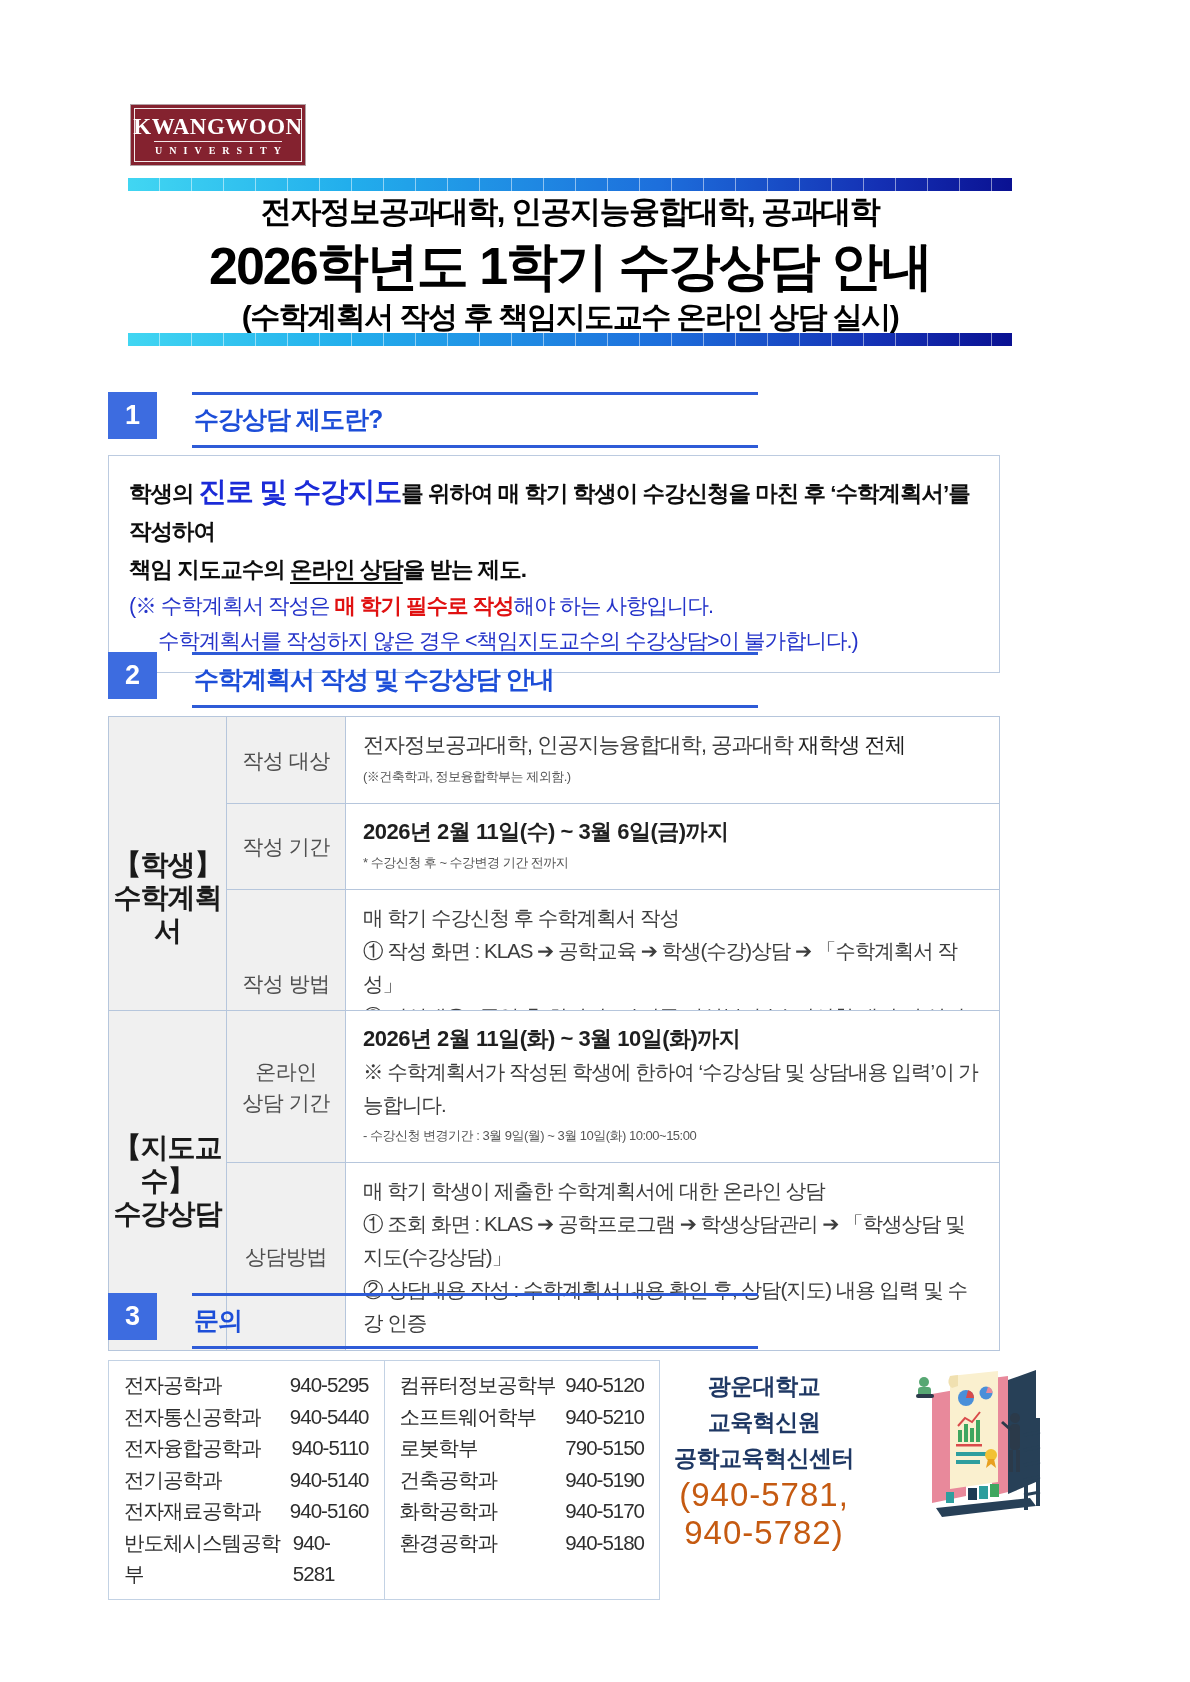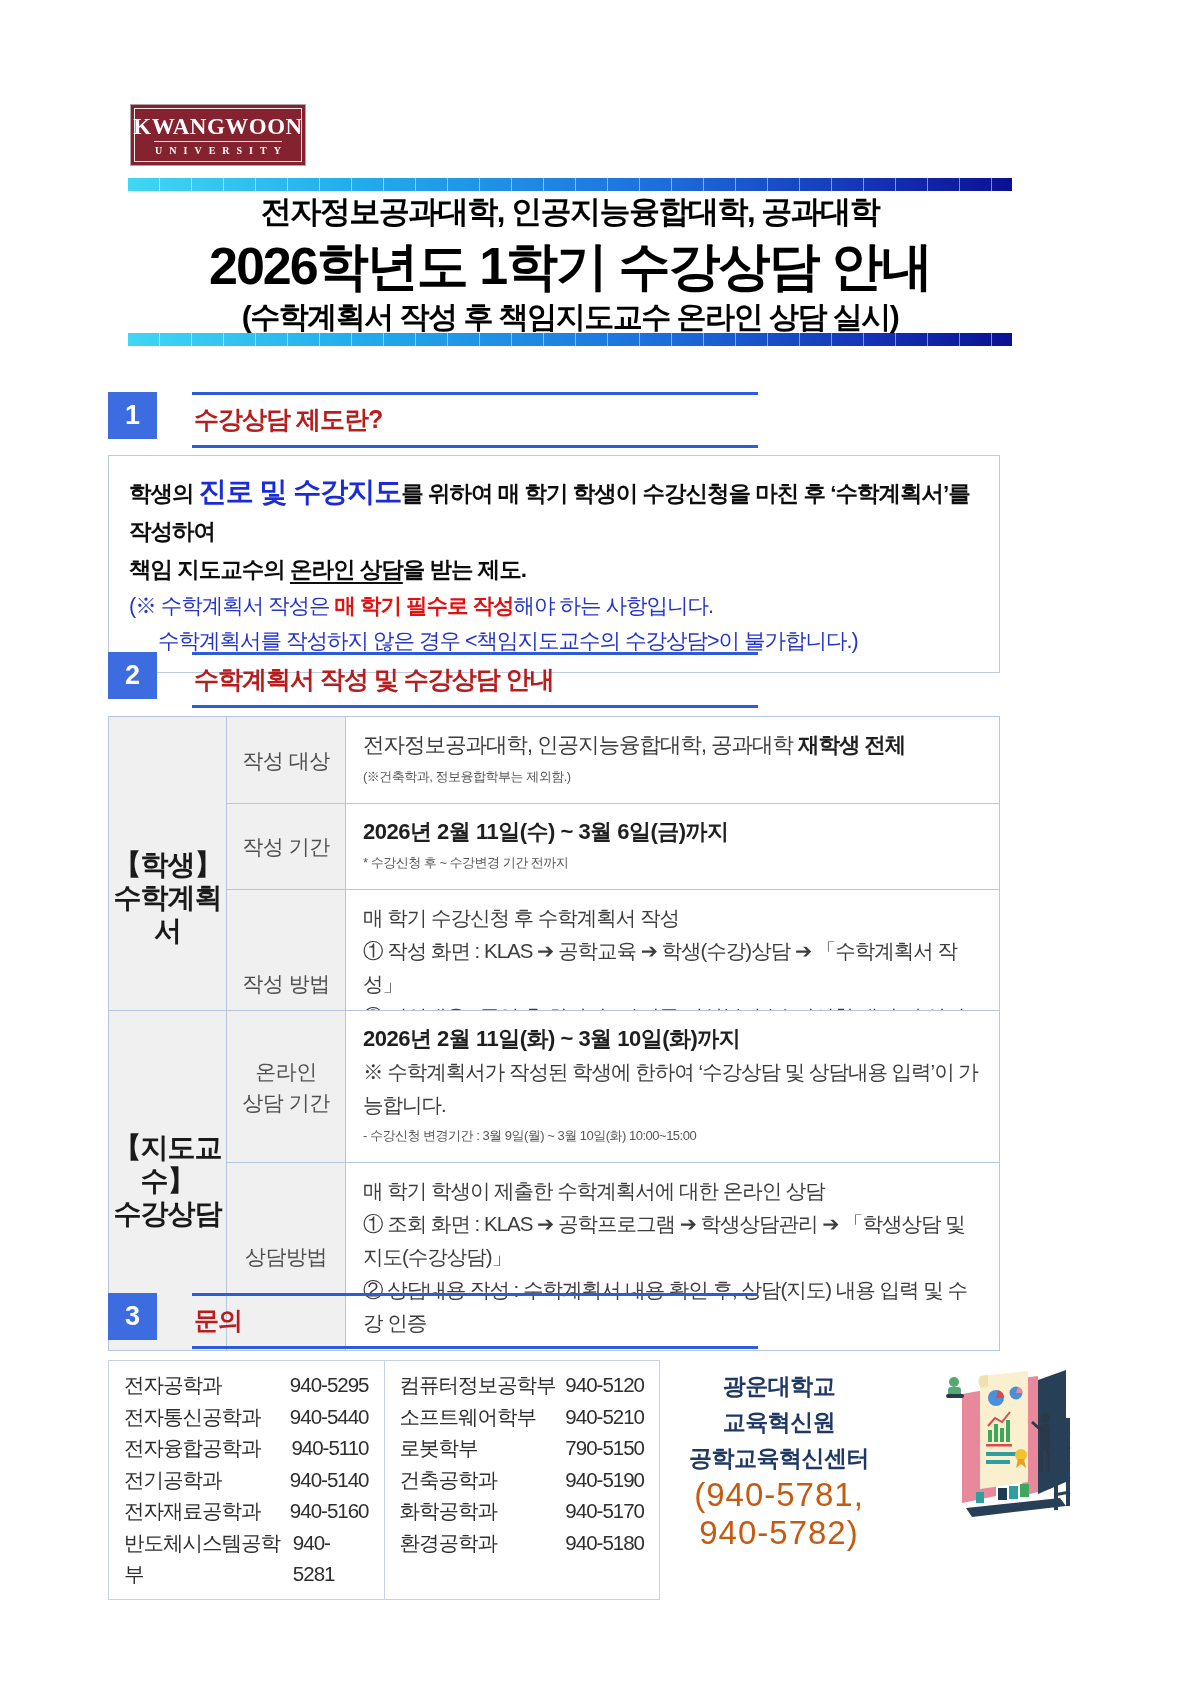--- a/index.html
+++ b/index.html
@@ -42,21 +42,21 @@
   .sec-num {
     width:49px; height:47px; background:#3D6CE0; color:#fff;
     font-size:27px; font-weight:bold; display:flex; align-items:center; justify-content:center;
     flex:0 0 auto;
   }
   .sec-body {
     margin-left:35px; width:566px;
     border-top:3px solid #2E5BD7; border-bottom:3px solid #2E5BD7;
     padding:8px 2px 9px;
   }
-  .sec-title { font-size:25px; font-weight:bold; color:#b91c1c; letter-spacing:-1px; }
+  .sec-title { font-size:25px; font-weight:bold; color:#1d4ed8; letter-spacing:-1px; }
   #sec1-header { top:392px; }
   #sec2-header { top:652px; }
   #sec3-header { top:1293px; }
 
   
   #sec1-box {
     position:absolute; left:108px; top:455px; width:892px;
     border:1px solid #bccbe0; background:#fff; padding:17px 20px 13px;
   }
   .s1-line { font-size:22.5px; font-weight:bold; color:#0d0d0d; line-height:38px; letter-spacing:-1px; }
@@ -78,27 +78,27 @@
   .col-label {
     width:119px; background:#f0f0f0; text-align:center;
     font-size:21px; color:#4f4f4f; line-height:31px; letter-spacing:-0.5px;
   }
   .col-content { padding:11px 17px; }
   .h84  td { height:85px; }
   .h86  td { height:86px; }
   .h118 td { height:118px; }
   .h104 td { height:104px; }
   .c-main { font-size:21.5px; color:#3d3d3d; line-height:34px; letter-spacing:-1px; white-space:pre-wrap; }
-  .c-bold { font-weight:bold; color:#1f1f1f; }
+  .c-bold { font-weight:normal; color:#1f1f1f; }
   .c-sub  { font-size:13px; color:#555; line-height:30px; letter-spacing:-0.5px; }
   .c-date { font-size:22px; font-weight:bold; color:#1f1f1f; line-height:33px; letter-spacing:-0.5px; }
   .c-item { font-size:20.5px; color:#3d3d3d; line-height:33px; letter-spacing:-1px; }
 
   
-  #contacts { position:absolute; left:108px; top:1360px; width:1000px; display:flex; align-items:flex-start;gap:15px; }
+  #contacts { position:absolute; left:108px; top:1360px; width:1000px; display:flex; align-items:flex-start; }
   .contact-box { width:552px; border:1px solid #c3d2e4; display:flex; background:#fff; }
   .contact-col { flex:1; padding:8px 15px 9px; }
   .contact-col.right { border-left:1px solid #c3d2e4; }
   .contact-row { display:flex; justify-content:space-between; font-size:20.5px; color:#2e2e2e; line-height:31.5px; letter-spacing:-1px; }
   .org-block { width:208px; text-align:center; padding-top:8px; }
   .org-line  { font-size:23px; font-weight:bold; color:#1F3864; line-height:36px; letter-spacing:-0.5px; }
   .org-phone { font-size:33px; font-weight:normal; color:#C55A11; line-height:38px; letter-spacing:1px; }
   .illus { width:170px; height:165px; margin-left:12px; }
 </style>
 </head>

